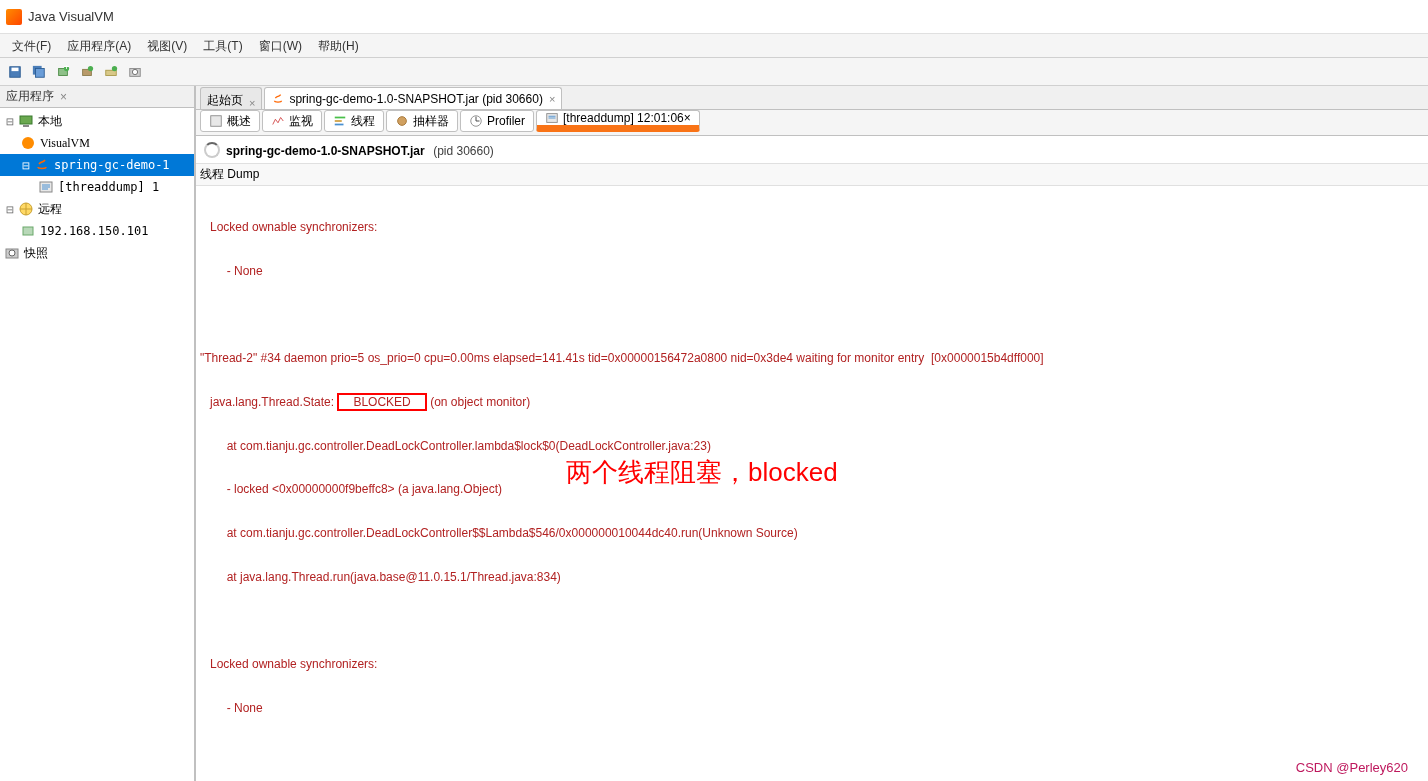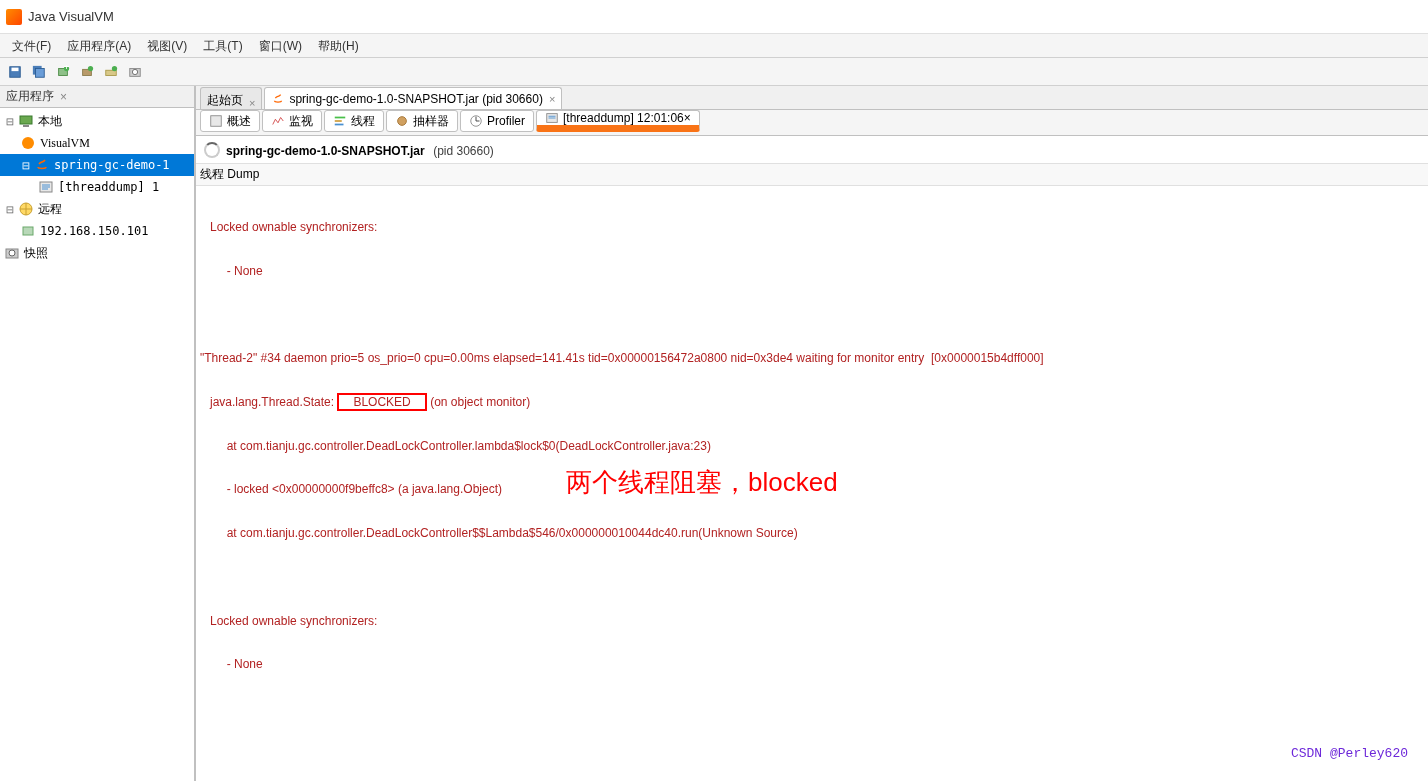--- a/index.html
+++ b/index.html
@@ -36,21 +36,21 @@
 .sub-tab .tab-icon { width: 14px; height: 14px; margin-right: 4px; }
 .content-header { height: 28px; display: flex; align-items: center; padding: 0 8px; border-bottom: 1px solid #e0e0e0; }
 .loading-icon { width: 16px; height: 16px; margin-right: 6px; border: 2px solid #ccc; border-top-color: #666; border-radius: 50%; }
 .content-title { font-family: "NSimSun", monospace; font-size: 14px; font-weight: bold; }
 .content-title .pid { font-weight: normal; color: #404040; }
 .section-label { height: 22px; display: flex; align-items: center; padding: 0 4px; background: #f8f8f8; border-bottom: 1px solid #e0e0e0; font-family: "NSimSun", monospace; }
 .dump-content { flex: 1; overflow: auto; padding: 8px 4px; font-family: "NSimSun", Consolas, monospace; font-size: 13px; line-height: 1.75; color: #b22222; white-space: pre; position: relative; }
 .dump-line { display: block; }
 .blocked-box { border: 2px solid #ff0000; padding: 0 14px; display: inline-block; line-height: 1.2; text-align: center; }
 .annotation { position: absolute; color: #ff0000; font-size: 26px; font-family: "Microsoft YaHei", sans-serif; font-weight: normal; }
-.watermark { position: absolute; bottom: 20px; right: 20px; color: #6d28d9; font-size: 13px; font-family: Liberation Mono, monospace; }
+.watermark { position: absolute; bottom: 6px; right: 20px; color: #be185d; font-size: 13px; font-family: Liberation Sans, sans-serif; }
 </style>
 </head>
 <body>
 
 <div class="titlebar">
   <div class="titlebar-icon"></div>
   <span class="titlebar-text">Java VisualVM</span>
 </div>
 
 <div class="menubar">
@@ -252,32 +252,33 @@
 
     <div class="dump-content">
 <span class="dump-line">   Locked ownable synchronizers:</span>
 <span class="dump-line">        - None</span>
 <span class="dump-line"> </span>
 <span class="dump-line">"Thread-2" #34 daemon prio=5 os_prio=0 cpu=0.00ms elapsed=141.41s tid=0x00000156472a0800 nid=0x3de4 waiting for monitor entry  [0x0000015b4dff000]</span>
 <span class="dump-line"><span>   java.lang.Thread.State:</span> <span class="blocked-box">BLOCKED</span> <span>(on object monitor)</span></span>
 <span class="dump-line">        at com.tianju.gc.controller.DeadLockController.lambda$lock$0(DeadLockController.java:23)</span>
 <span class="dump-line">        - locked &lt;0x00000000f9beffc8&gt; (a java.lang.Object)</span>
 <span class="dump-line">        at com.tianju.gc.controller.DeadLockController$$Lambda$546/0x000000010044dc40.run(Unknown Source)</span>
+<span class="dump-line">        at java.lang.Thread.run(java.base@11.0.15.1/Thread.java:834)</span>
 <span class="dump-line"> </span>
 <span class="dump-line">   Locked ownable synchronizers:</span>
 <span class="dump-line">        - None</span>
 <span class="dump-line"> </span>
 
 
 
 
 
 
 
 
 
 
-<div class="annotation" style="top:274px;left:370px">两个线程阻塞，blocked</div>
+<div class="annotation" style="top:264px;left:370px">两个线程阻塞，blocked</div>
     </div>
   </div>
 </div>
 
 <div class="watermark">CSDN @Perley620</div>
 
 </body></html>

